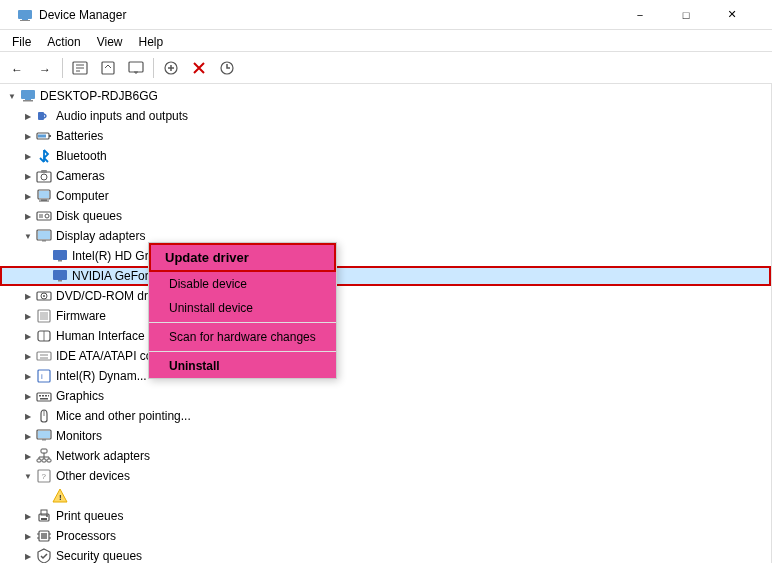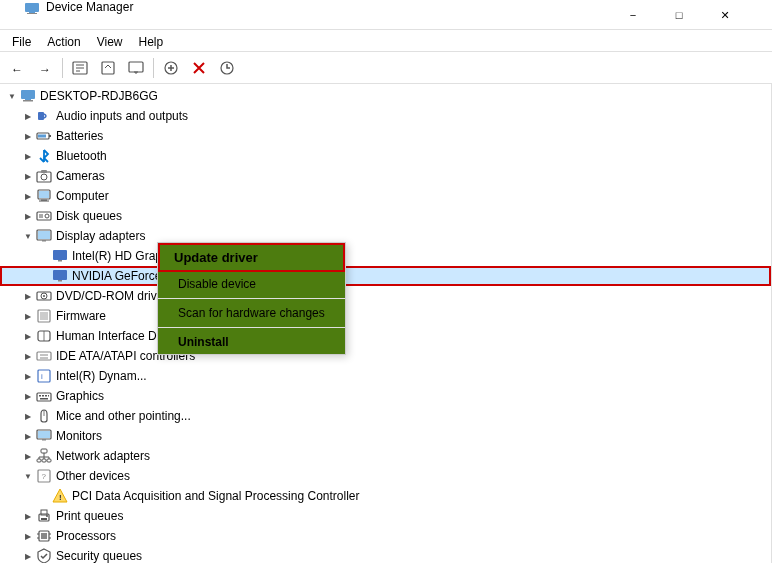--- a/index.html
+++ b/index.html
@@ -11,22 +11,22 @@
       height: 563px;
       overflow: hidden;
       user-select: none;
     }
 
     
     .title-bar {
       background: #ffffff;
       height: 30px;
       display: flex;
-      align-items: flex-start;
-      padding: 0 24px;
+      align-items: center;
+      padding: 0 17px;
       border-bottom: 1px solid #e0e0e0;
     }
     .title-bar-icon {
       width: 16px;
       height: 16px;
       margin-right: 6px;
       display: flex;
       align-items: center;
       justify-content: center;
     }
@@ -150,27 +150,27 @@
     }
 
     
     .indent-0 { padding-left: 4px; }
     .indent-1 { padding-left: 20px; }
     .indent-2 { padding-left: 36px; }
 
     
     .context-menu {
       position: absolute;
-      background: #4d7c0f;
+      background: #ec4899;
       border: 1px solid #ccc;
       box-shadow: 2px 2px 8px rgba(0,0,0,0.2);
       z-index: 1000;
       min-width: 180px;
       top: 158px;
-      left: 157px;
+      left: 148px;
     }
     .context-menu-item {
       padding: 5px 20px;
       cursor: pointer;
       font-size: 12px;
       color: #000;
     }
     .context-menu-highlighted {
       border: 2px solid #cc0000;
       padding: 4px 14px;
@@ -513,21 +513,20 @@
       </div>
 
       <div class="tree-item indent-2">
         <div class="expand-placeholder"></div>
         <div class="tree-icon">
           <svg width="16" height="16" viewBox="0 0 16 16">
             <path d="M8 1 L15 14 L1 14 Z" fill="#ffd966" stroke="#e6ac00" stroke-width="1"></path>
             <text x="7" y="12" font-size="8" font-weight="bold" fill="#333">!</text>
           </svg>
         </div>
-        <span class="tree-label">PCI Data Acquisition and Signal Processing Controller</span>
       </div>
 
       <div class="tree-item indent-1">
         <div class="expand-arrow">▶</div>
         <div class="tree-icon">
           <svg width="16" height="16" viewBox="0 0 16 16">
             <rect x="3" y="6" width="10" height="7" rx="1" fill="none" stroke="#555" stroke-width="1.2"></rect>
             <rect x="5" y="2" width="6" height="5" fill="none" stroke="#555" stroke-width="1"></rect>
             <rect x="5" y="10" width="6" height="2" fill="#555"></rect>
             <circle cx="11" cy="8" r="1" fill="#555"></circle>
@@ -560,19 +559,20 @@
           </svg>
         </div>
         <span class="tree-label">Security queues</span>
       </div>
 
     </div>
 
     <div class="context-menu">
       <div class="context-menu-item context-menu-highlighted" style="border: 2px solid #cc0000; padding: 5px 14px; font-weight: 600;">Update driver</div>
       <div class="context-menu-item">Disable device</div>
+      <div class="context-menu-item">Uninstall device</div>
       <div class="context-menu-sep"></div>
       <div class="context-menu-item">Scan for hardware changes</div>
       <div class="context-menu-sep"></div>
       <div class="context-menu-item bold">Uninstall</div>
     </div>
   </div>
 </div>
 
 </body></html>

